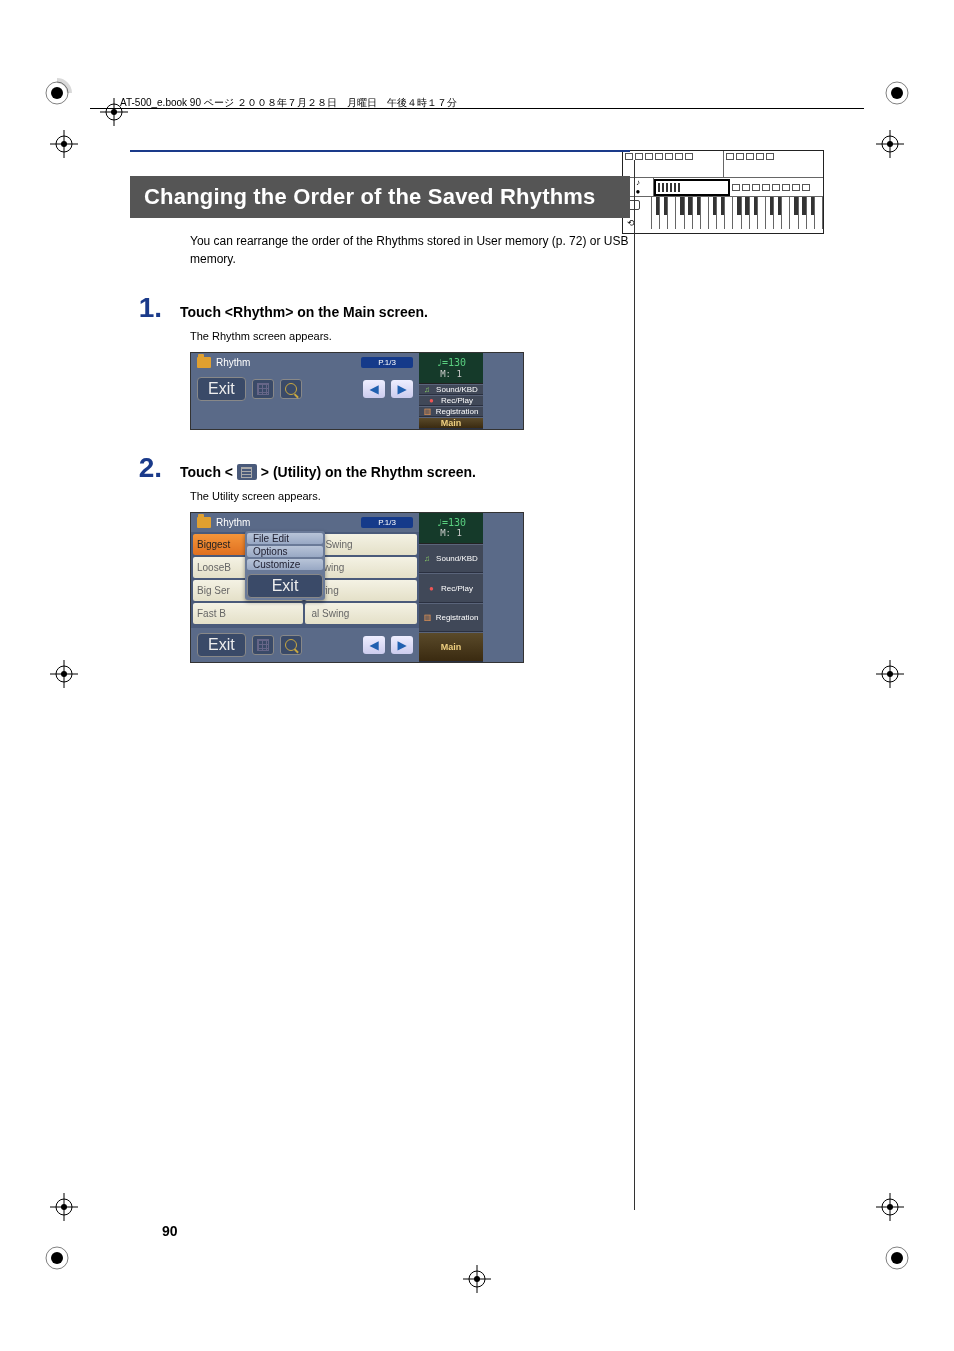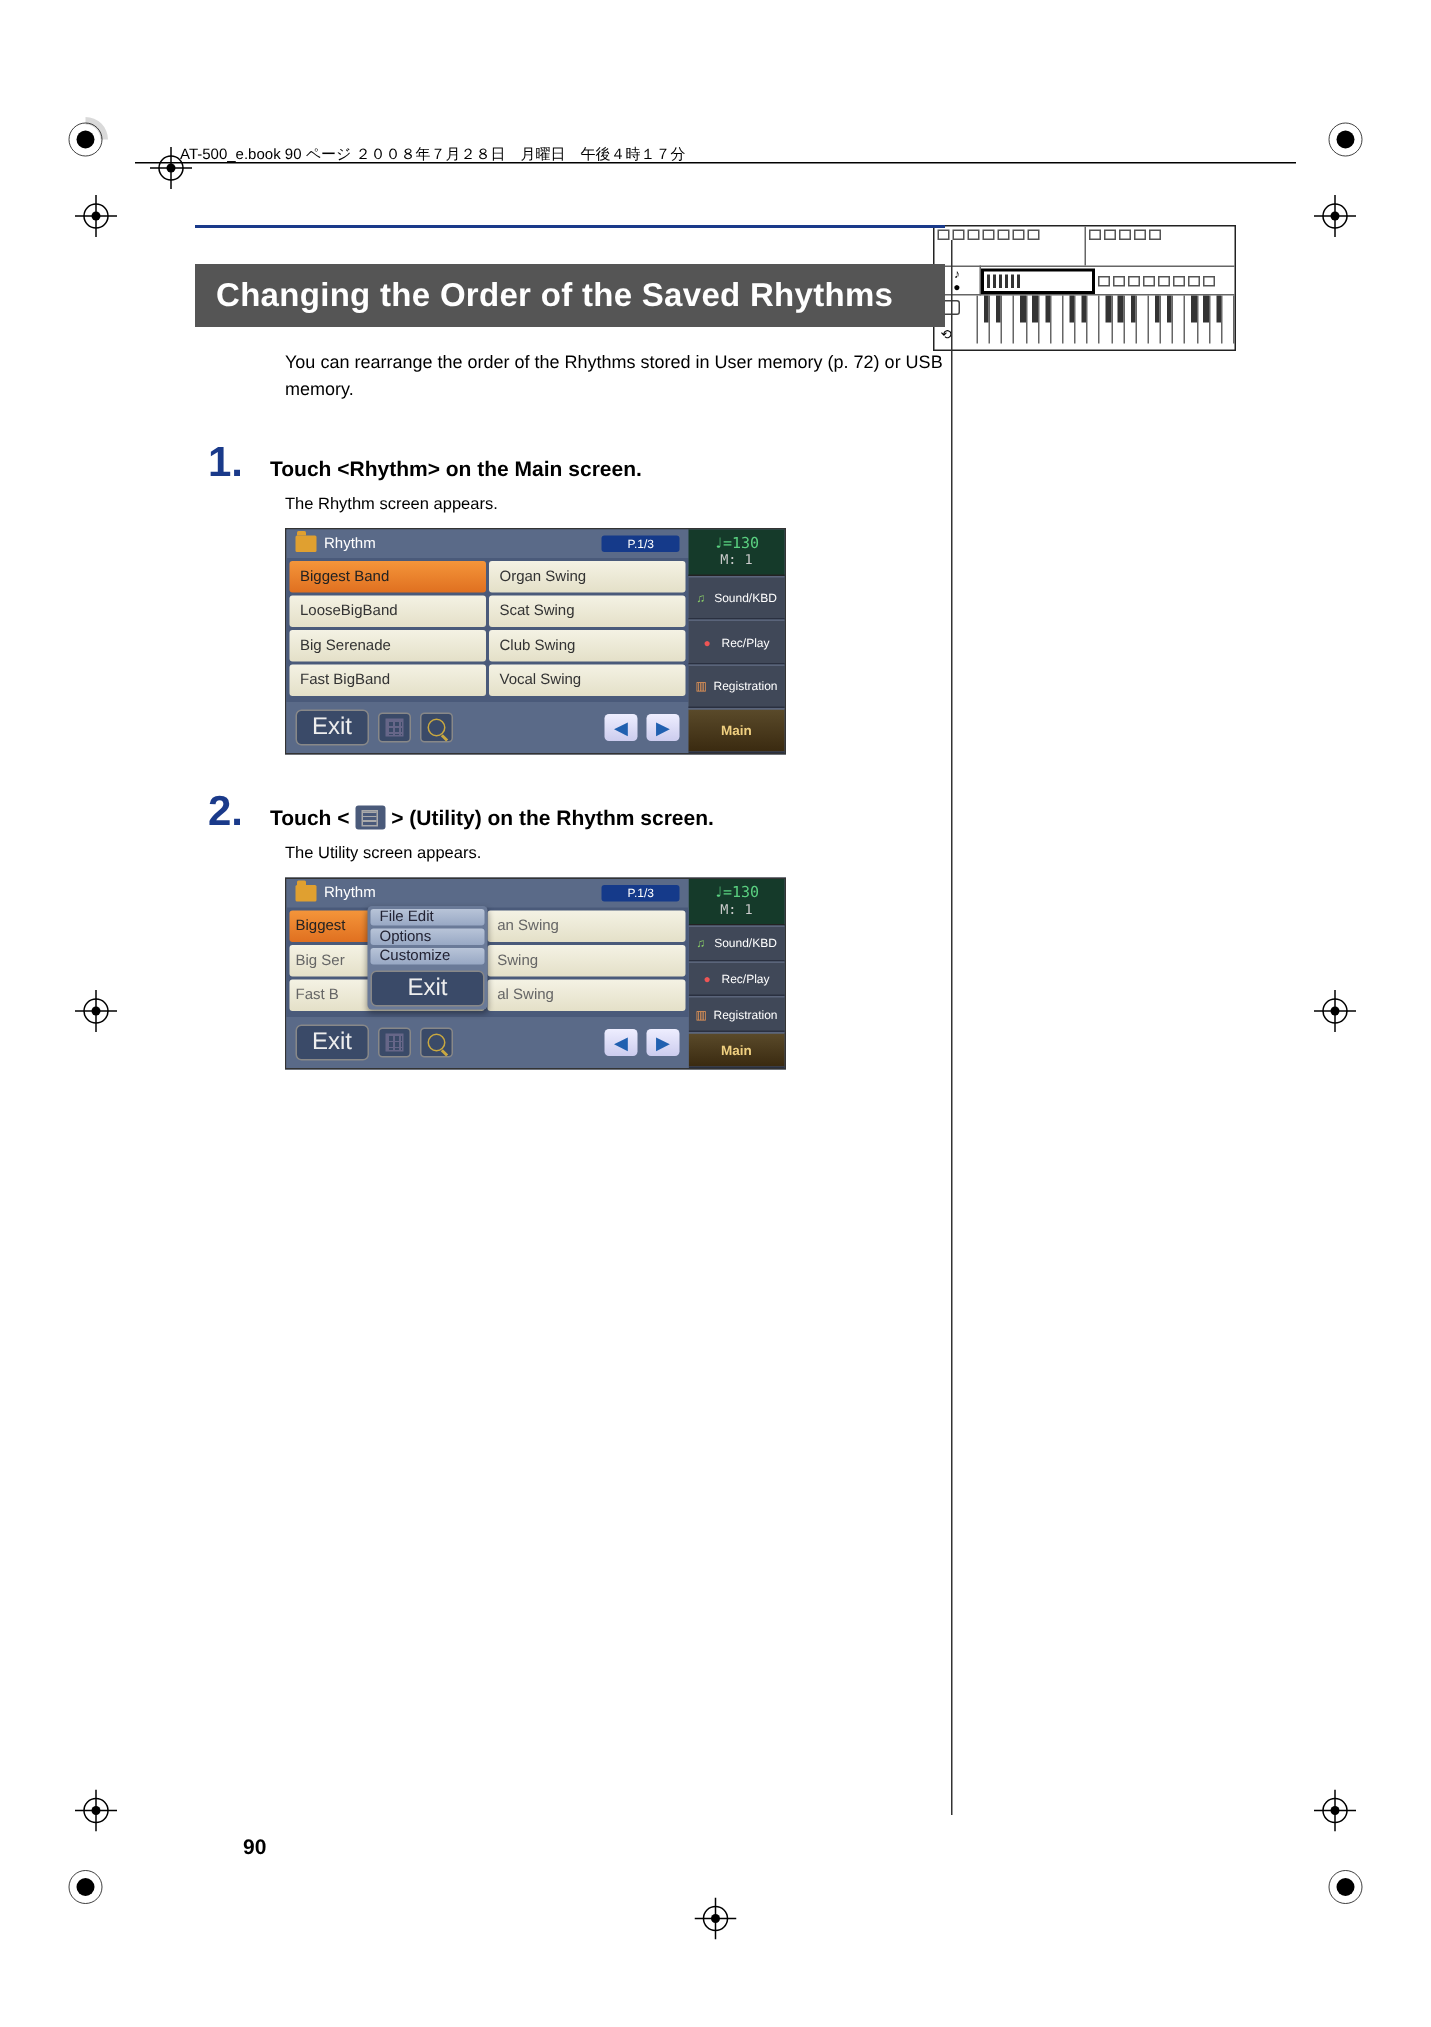--- a/index.html
+++ b/index.html
@@ -132,21 +132,21 @@
   
   .screenshot {
     width: 332px;
     margin-left: 60px;
     border: 1px solid #333;
     display: flex;
     font-size: 10px;
     background: #5a6a88;
   }
   .screen-main {
-    width: 268px;
+    width: 228px;
     background: #5a6a88;
   }
   .screen-side {
     width: 64px;
     display: flex;
     flex-direction: column;
   }
   .scr-title {
     display: flex;
     align-items: center;
@@ -482,38 +482,20 @@
 
       <div class="screenshot">
         <div class="screen-main">
           <div class="scr-title">
             <span class="scr-title-left">
               <span class="folder-icon"></span>
               <span>Rhythm</span>
             </span>
             <span class="page-badge">P.1/3</span>
           </div>
-          <div class="rhythm-grid">
-            <div class="rhythm-row">
-              <div class="rhythm-cell selected">Biggest Band</div>
-              <div class="rhythm-cell">Organ Swing</div>
-            </div>
-            <div class="rhythm-row">
-              <div class="rhythm-cell">LooseBigBand</div>
-              <div class="rhythm-cell">Scat Swing</div>
-            </div>
-            <div class="rhythm-row">
-              <div class="rhythm-cell">Big Serenade</div>
-              <div class="rhythm-cell">Club Swing</div>
-            </div>
-            <div class="rhythm-row">
-              <div class="rhythm-cell">Fast BigBand</div>
-              <div class="rhythm-cell">Vocal Swing</div>
-            </div>
-          </div>
           <div class="scr-bottom">
             <div class="exit-btn">Exit</div>
             <div class="tool-btn">
                 <span class="grid-mini"></span>
               </div>
             <div class="tool-btn">
                 <span class="mag-icon"></span>
               </div>
             <div class="spacer"></div>
             <div class="arrow-btn">◀</div>
@@ -561,20 +543,24 @@
               <span>Rhythm</span>
             </span>
             <span class="page-badge">P.1/3</span>
           </div>
           <div class="rhythm-grid">
             <div class="rhythm-row">
               <div class="rhythm-cell selected left">Biggest</div>
               <div class="rhythm-cell dimmed">an Swing</div>
             </div>
             <div class="rhythm-row">
+              <div class="rhythm-cell left dimmed">LooseB</div>
+              <div class="rhythm-cell dimmed">t Swing</div>
+            </div>
+            <div class="rhythm-row">
               <div class="rhythm-cell left dimmed">Big Ser</div>
               <div class="rhythm-cell dimmed">  Swing</div>
             </div>
             <div class="rhythm-row">
               <div class="rhythm-cell left dimmed">Fast B</div>
               <div class="rhythm-cell dimmed">al Swing</div>
             </div>
           </div>
           <div class="scr-bottom">
             <div class="exit-btn">Exit</div>

